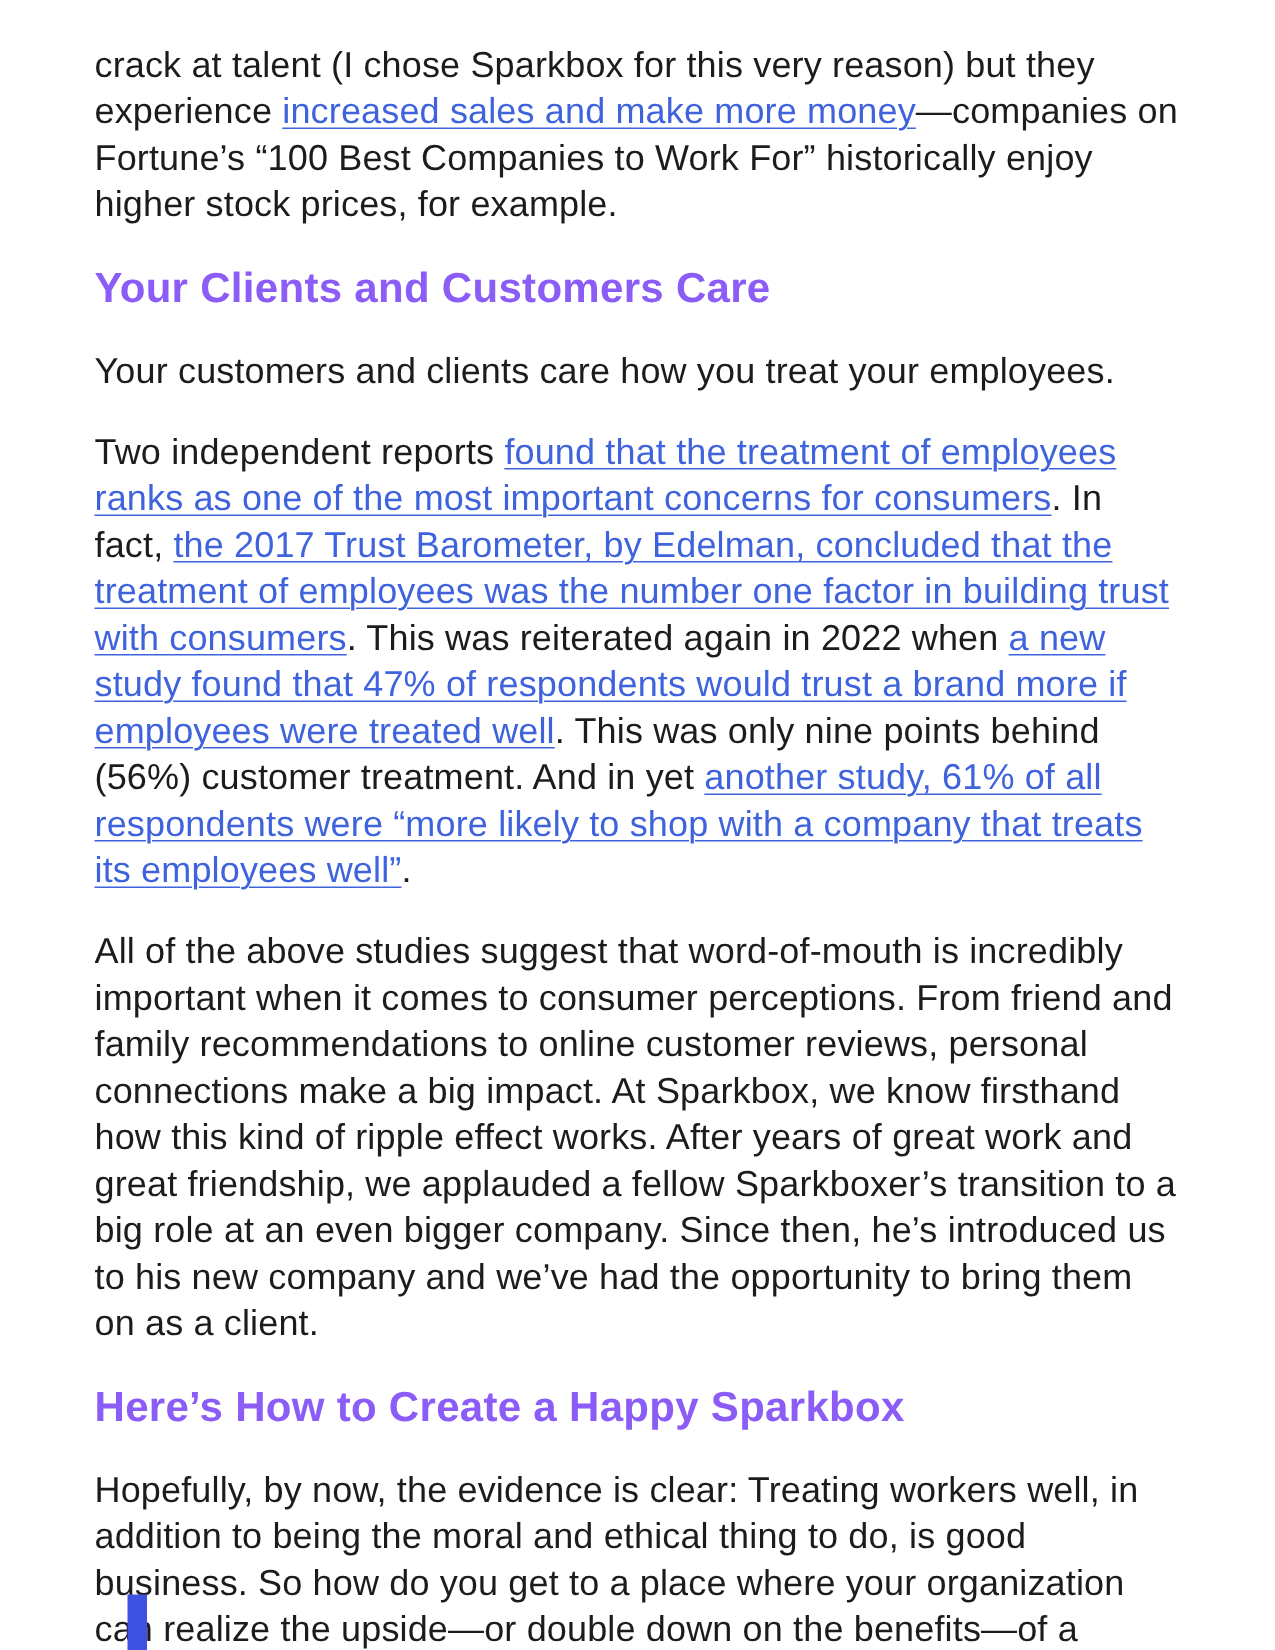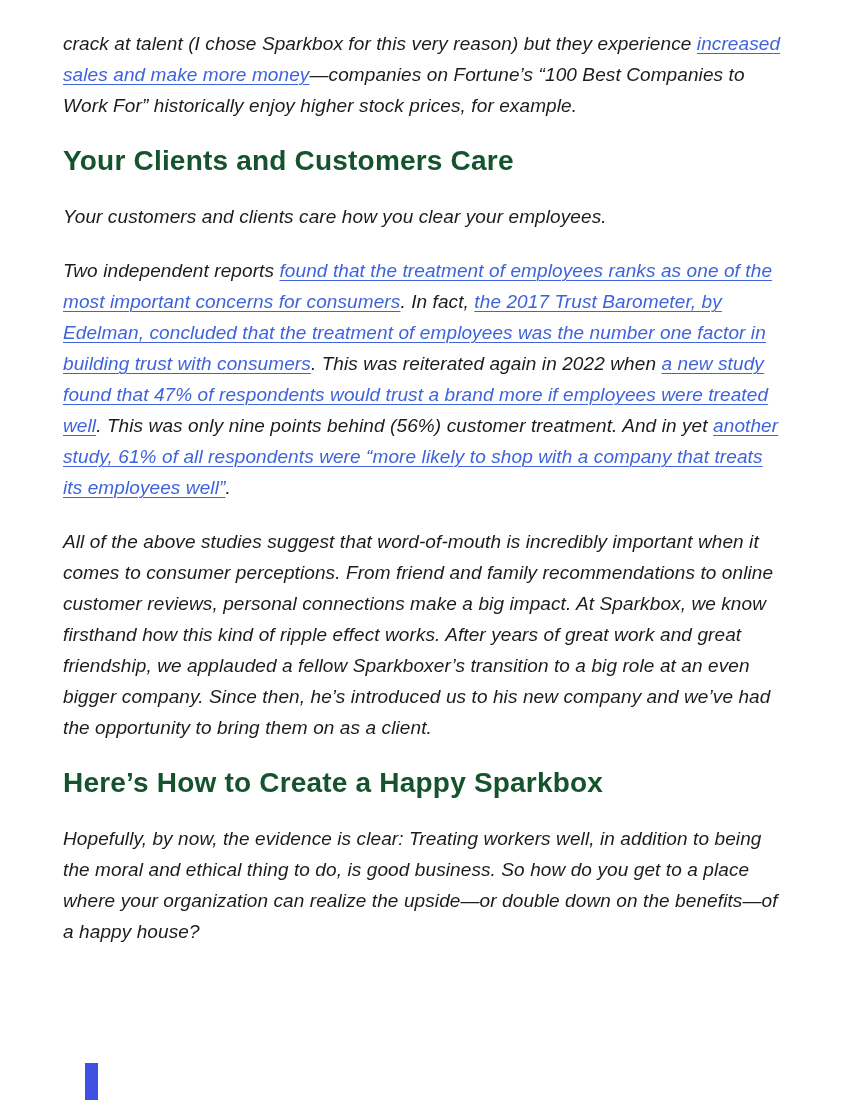--- a/index.html
+++ b/index.html
@@ -16,31 +16,30 @@
     color: var(--text-color, #1c1c1e);
     -webkit-font-smoothing: antialiased;
   }
   .article {
     box-sizing: border-box;
     width: 724px;
     margin-left: 63px;
     padding-top: 28px;
   }
   .article p {
-    font-size: 19px;
+    font-size: 24px;
     line-height: 31px;
     margin: 0 0 23px 0;
     letter-spacing: 0.1px;
-    font-style: italic;
   }
   .article h2 {
     font-size: 28px;
     line-height: 34px;
     font-weight: 700;
-    color: #14532d;
+    color: #8b5cf6;
     margin: 23px 0 23px 0;
     letter-spacing: 0.2px;
   }
   .article h2:first-child { margin-top: 0; }
   .article a {
     color: var(--link-color, #3e63dd);
     text-decoration: underline;
     text-decoration-thickness: 1px;
     text-underline-offset: 3px;
     cursor: pointer;
@@ -53,20 +52,20 @@
     height: 37px;
     background: var(--accent-bar-color, #3f51e3);
   }
 </style>
 </head>
 <body style="--text-color: #1c1c1e; --link-color: #3e63dd; --accent-bar-color: #3f51e3; background: rgb(255, 255, 255);">
 
 <main class="article">
     <p><span>crack at talent (I chose Sparkbox for this very reason) but they experience </span><a href="#">increased sales and make more money</a><span>—companies on Fortune’s “100 Best Companies to Work For” historically enjoy higher stock prices, for example.</span></p>
     <h2>Your Clients and Customers Care</h2>
-    <p><span>Your customers and clients care how you clear your employees.</span></p>
+    <p><span>Your customers and clients care how you treat your employees.</span></p>
     <p><span>Two independent reports </span><a href="#">found that the treatment of employees ranks as one of the most important concerns for consumers</a><span>. In fact, </span><a href="#">the 2017 Trust Barometer, by Edelman, concluded that the treatment of employees was the number one factor in building trust with consumers</a><span>. This was reiterated again in 2022 when </span><a href="#">a new study found that 47% of respondents would trust a brand more if employees were treated well</a><span>. This was only nine points behind (56%) customer treatment. And in yet </span><a href="#">another study, 61% of all respondents were “more likely to shop with a company that treats its employees well”</a><span>.</span></p>
     <p><span>All of the above studies suggest that word-of-mouth is incredibly important when it comes to consumer perceptions. From friend and family recommendations to online customer reviews, personal connections make a big impact. At Sparkbox, we know firsthand how this kind of ripple effect works. After years of great work and great friendship, we applauded a fellow Sparkboxer’s transition to a big role at an even bigger company. Since then, he’s introduced us to his new company and we’ve had the opportunity to bring them on as a client.</span></p>
     <h2>Here’s How to Create a Happy Sparkbox</h2>
     <p><span>Hopefully, by now, the evidence is clear: Treating workers well, in addition to being the moral and ethical thing to do, is good business. So how do you get to a place where your organization can realize the upside—or double down on the benefits—of a happy house?</span></p>
   </main>
 
 <div class="accent-bar"></div>
 
 </body></html>

